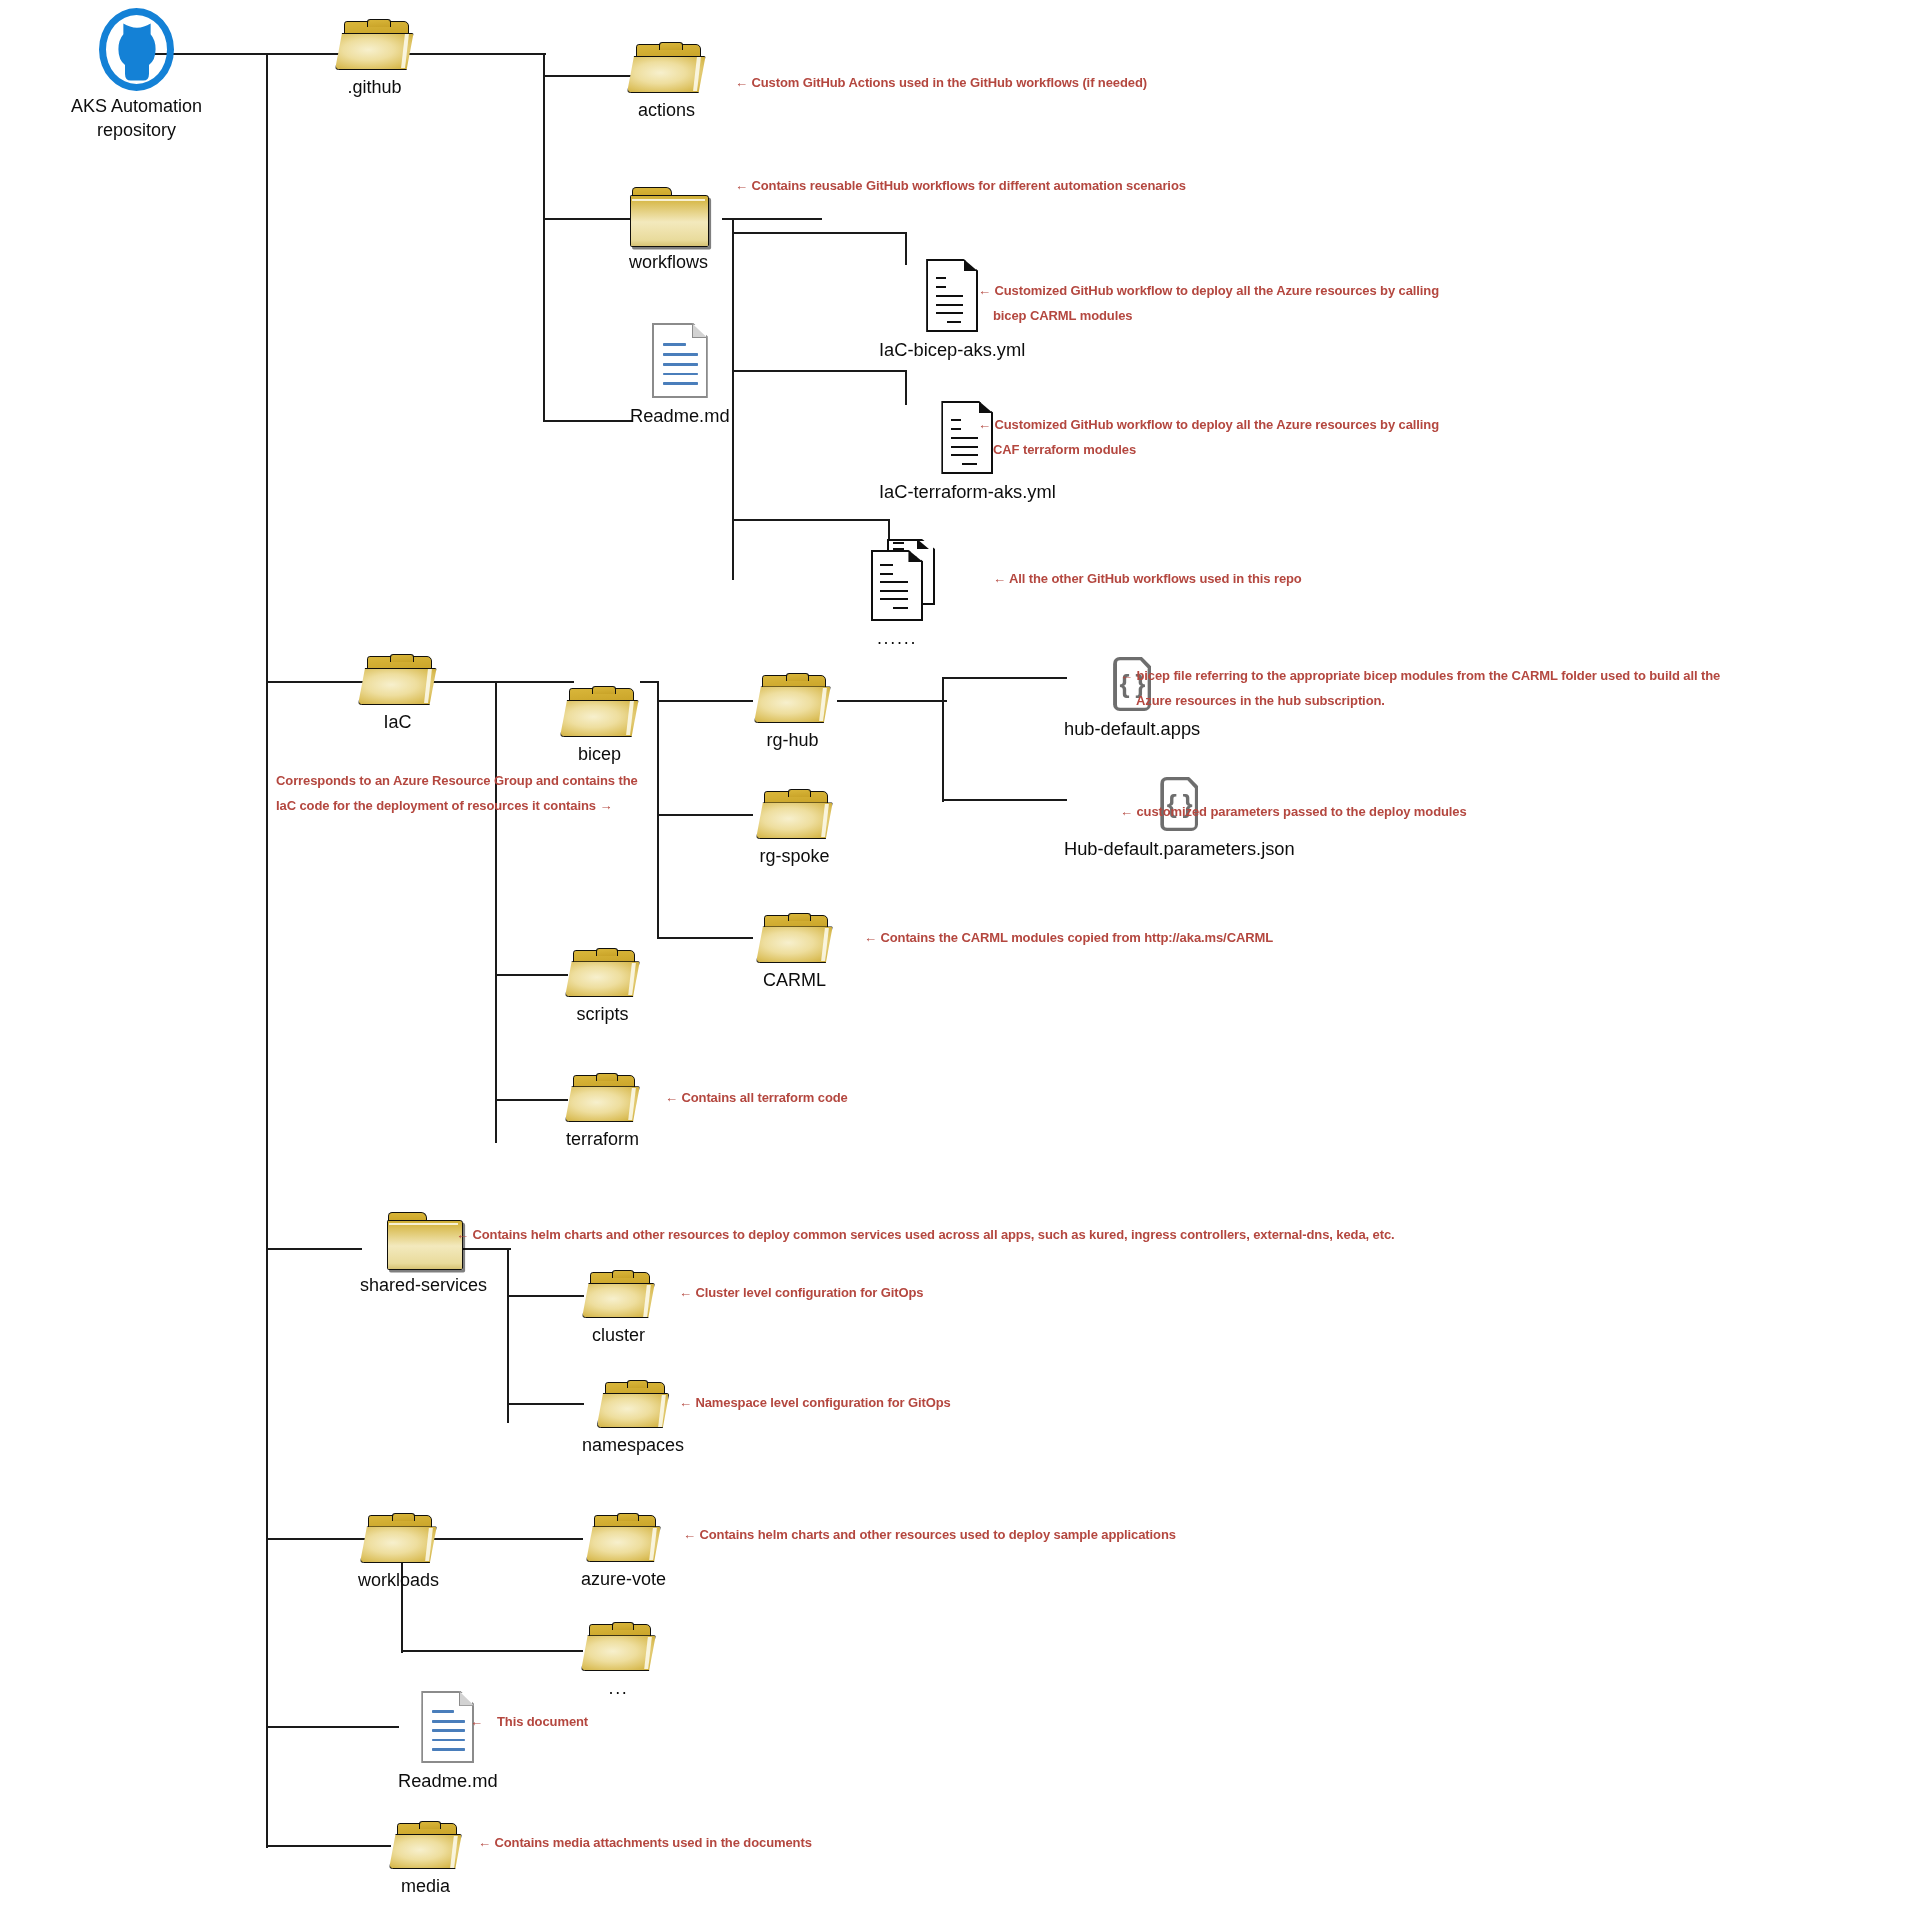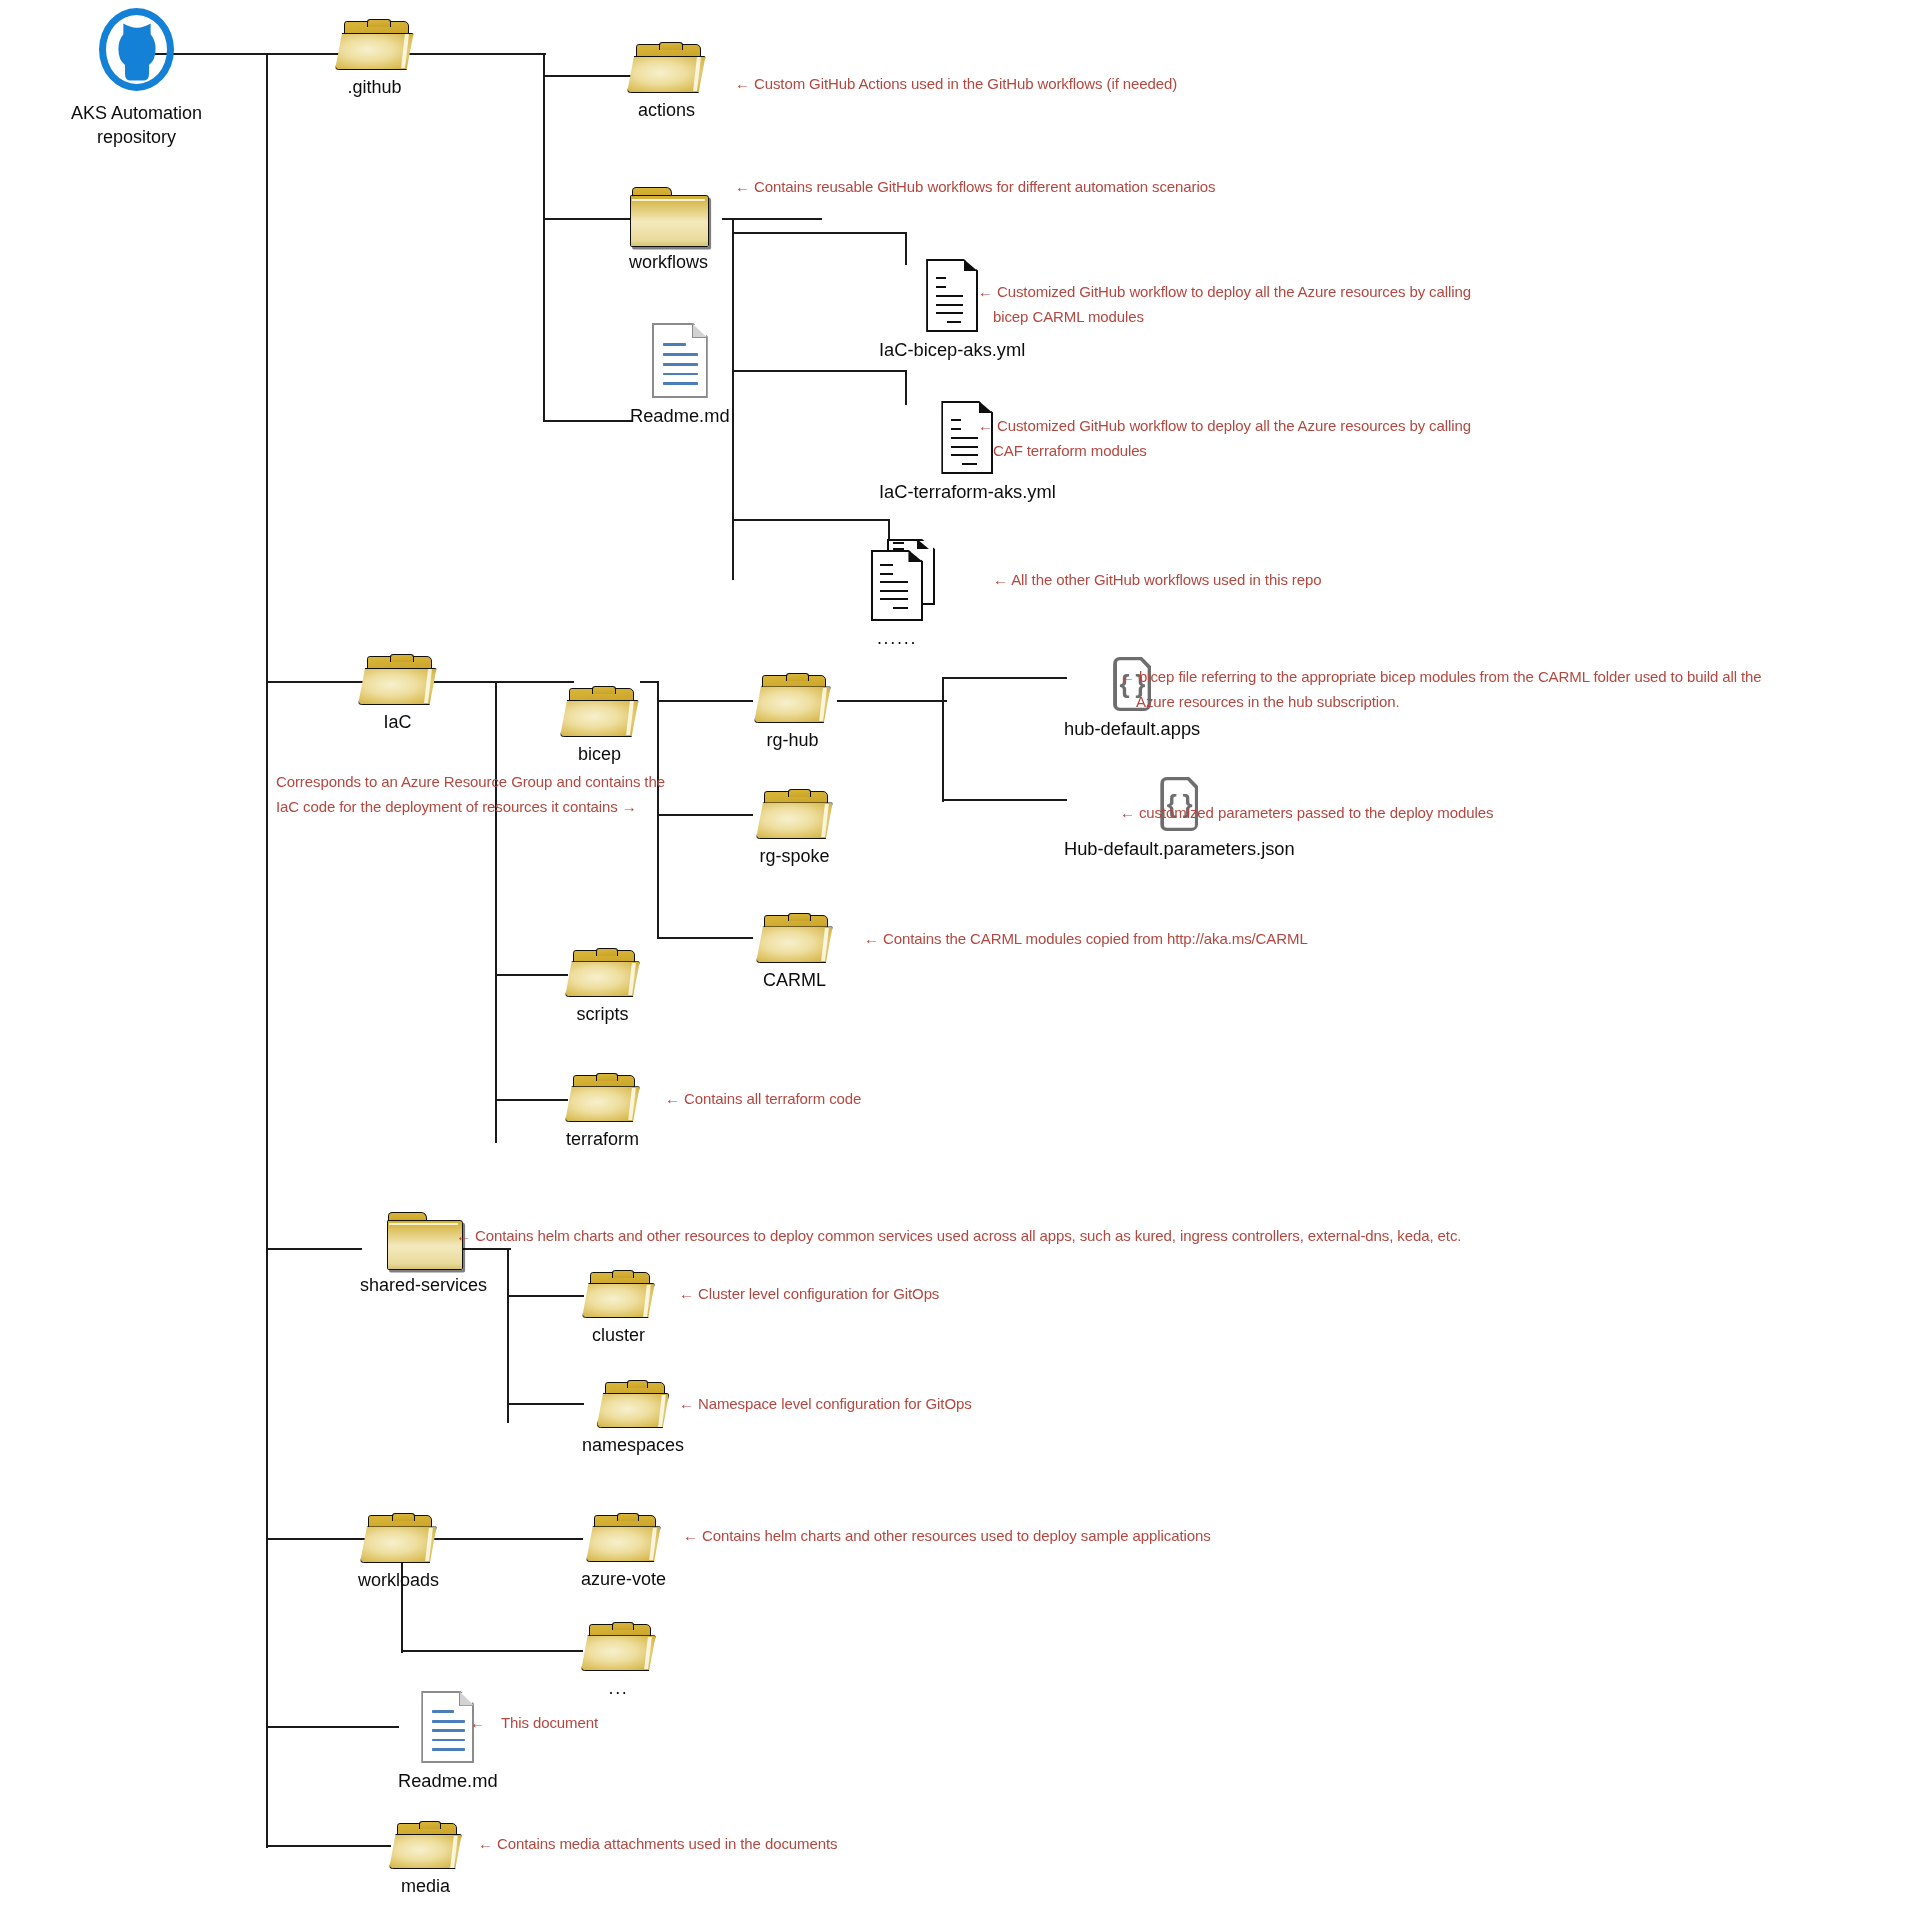--- a/index.html
+++ b/index.html
@@ -118,21 +118,21 @@
 
   
   .ghlogo{position:relative;width:75px;height:83px;}
   .ghlogo .ring{
     position:absolute;inset:0;border:7.5px solid #1481d6;border-radius:50%;
   }
   .ghlogo svg{position:absolute;left:50%;top:50%;transform:translate(-50%,-48%);}
 
   
   .anno{
-    position:absolute;color:#b4473f;font-weight:400;font-size:15px;
+    position:absolute;color:#b4473f;font-weight:700;font-size:13px;
     line-height:1.38;white-space:pre;letter-spacing:-0.1px;
   }
 </style>
 </head>
 <body>
 
 <div id="canvas">
 
   <div class="line hline" style="left:144px;top:53px;width:125px;"></div>
   <div class="line vline" style="left:266px;top:53px;height:1795px;"></div>
@@ -191,21 +191,21 @@
 
   <div class="line hline" style="left:266px;top:1845px;width:125px;"></div>
 
   <div class="node" style="left:71px;top:8.3px;">
     <div class="ghlogo">
       <div class="ring"></div>
       <svg width="46" height="62" viewBox="0 0 110 150">
         <path fill="#1481d6" d="M22 8 L22 34 Q10 48 10 70 Q10 96 26 108 L26 130 Q26 146 40 146 L70 146 Q84 146 84 130 L84 108 Q100 96 100 70 Q100 48 88 34 L88 8 Q72 18 55 18 Q38 18 22 8 Z"></path>
       </svg>
     </div>
-    <div style="text-align:center;margin-top:12px;">
+    <div style="text-align:center;margin-top:5px;">
       <div class="node-label" style="margin:0;">AKS Automation</div>
       <div class="node-label" style="margin-top:3.3px;">repository</div>
     </div>
   </div>
 
   <div class="node" style="left:335px;top:21px;">
     <div class="folder" style="width:79px;height:49px;">
       <div class="back"></div>
         <div class="front">
           <div class="sheen"></div>

